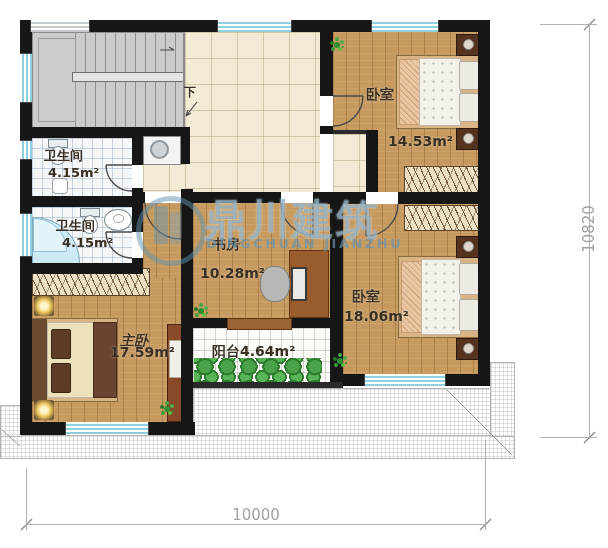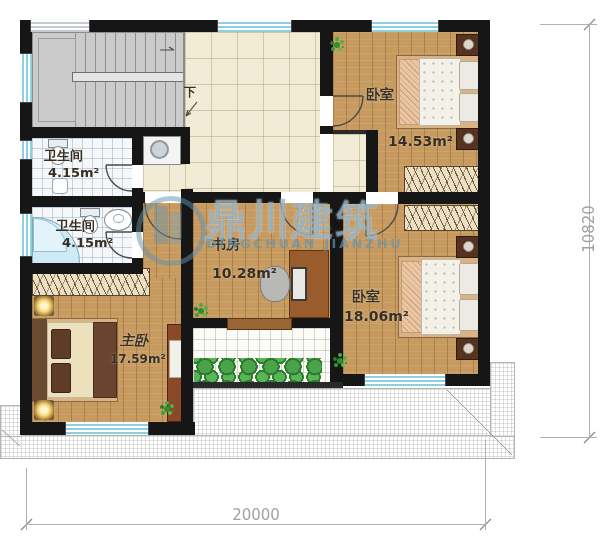--- a/index.html
+++ b/index.html
@@ -245,32 +245,33 @@
 
   <div class="lbl" style="left:44px;top:147px;font-size:13px;">卫生间</div>
   <div class="lbl" style="left:48px;top:165px;font-size:13px;">4.15m²</div>
   <div class="lbl" style="left:56px;top:217px;font-size:13px;">卫生间</div>
   <div class="lbl" style="left:62px;top:235px;font-size:13px;">4.15m²</div>
   <div class="lbl" style="left:366px;top:86px;font-size:14px;">卧室</div>
   <div class="lbl" style="left:388px;top:133px;font-size:14px;">14.53m²</div>
   <div class="lbl" style="left:352px;top:288px;font-size:14px;">卧室</div>
   <div class="lbl" style="left:344px;top:308px;font-size:14px;">18.06m²</div>
   <div class="lbl" style="left:212px;top:236px;font-size:14px;">书房</div>
-  <div class="lbl" style="left:212px;top:265px;font-size:14px;">10.28m²</div>
+  <div class="lbl" style="left:200px;top:265px;font-size:14px;">10.28m²</div>
   <div class="lbl" style="left:120px;top:332px;font-size:14px;font-style:italic;">主卧</div>
-  <div class="lbl" style="left:110px;top:352px;font-size:12px;">17.59m²</div>
+  <div class="lbl" style="left:110px;top:344px;font-size:14px;">17.59m²</div>
+  <div class="lbl" style="left:212px;top:343px;font-size:14px;">阳台4.64m²</div>
   <div class="lbl" style="left:184px;top:84px;font-size:12px;">下</div>
 
   <div class="dimline" style="left:26px;top:468px;width:1px;height:62px;"></div>
   <div class="dimline" style="left:485px;top:440px;width:1px;height:90px;"></div>
   <div class="dimline" style="left:26px;top:524px;width:460px;height:1px;"></div>
   <div class="dimline" style="left:540px;top:24px;width:57px;height:1px;"></div>
   <div class="dimline" style="left:540px;top:437px;width:57px;height:1px;"></div>
   <div class="dimline" style="left:589px;top:24px;width:1px;height:414px;"></div>
-  <div class="dim" style="left:156px;top:506px;width:200px;">20000</div>
+  <div class="dim" style="left:156px;top:506px;width:200px;">10000</div>
   <div class="dim" style="left:543px;top:220px;width:92px;transform:rotate(-90deg);">10820</div>
 
   <div id="wm">
     <div class="wm-circle"></div>
     <div class="wm-bar1"></div>
     <div class="wm-bar2"></div>
     <div class="wm-title">鼎川建筑</div>
     <div class="wm-sub">DINGCHUAN JIANZHU</div>
   </div>
 

